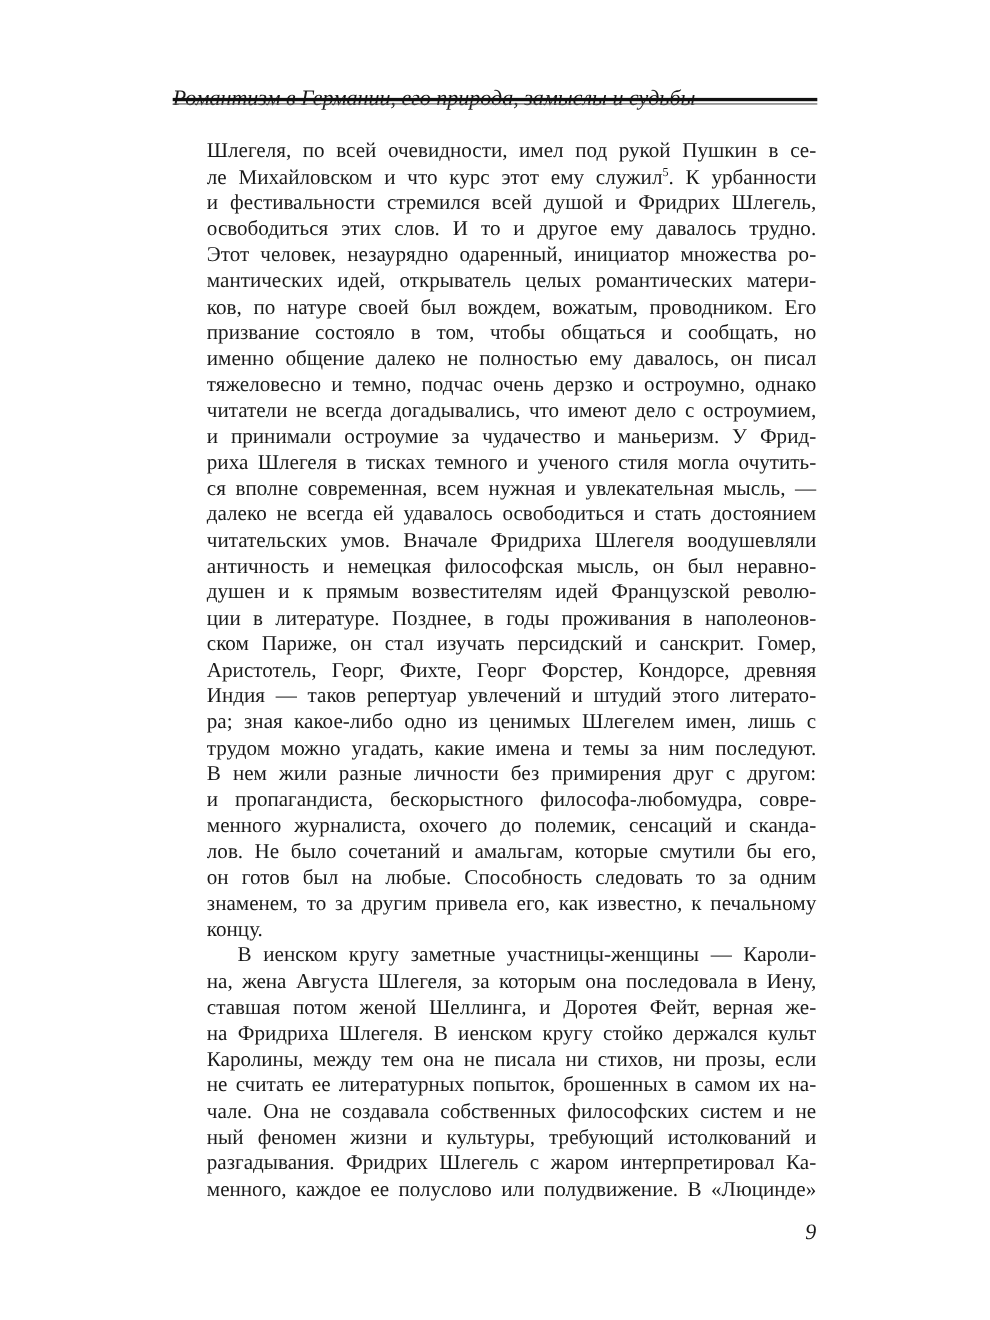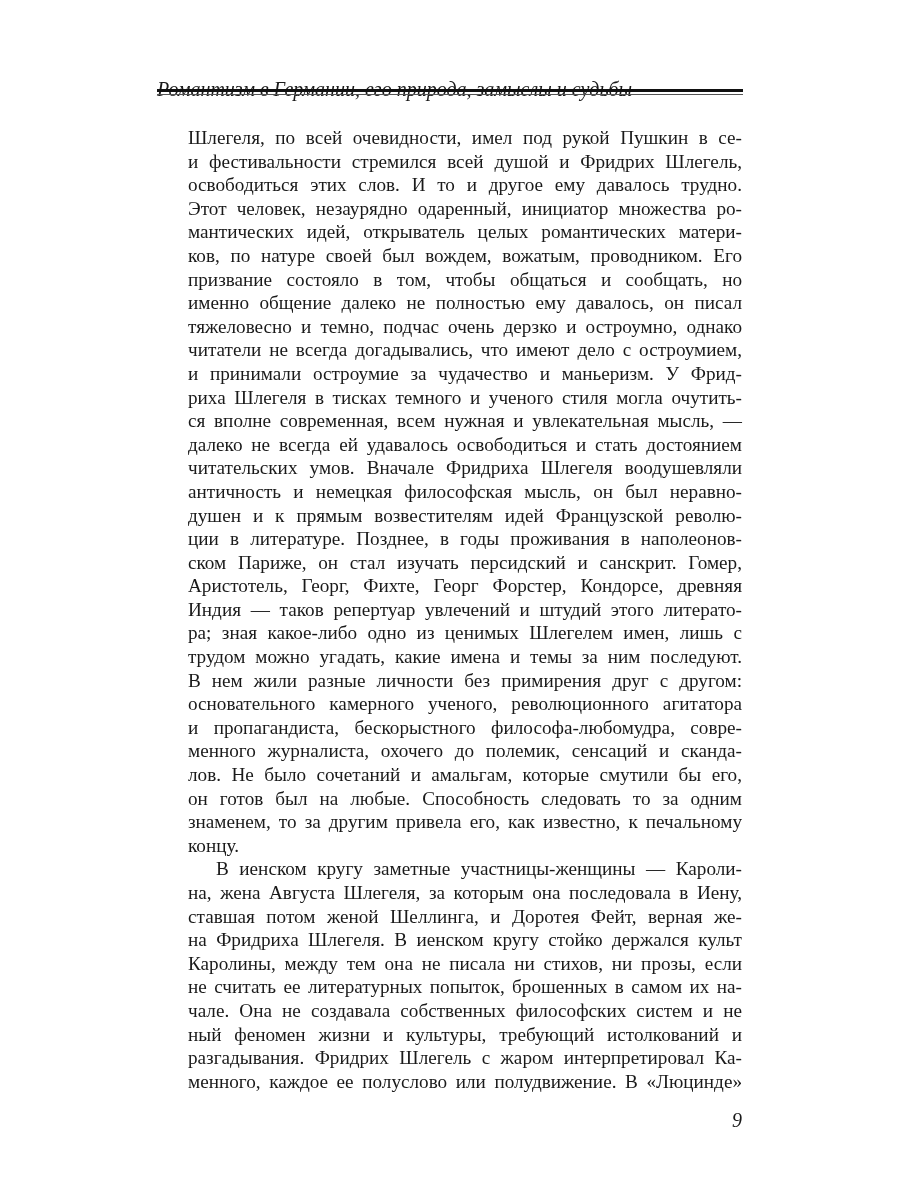--- a/index.html
+++ b/index.html
@@ -84,20 +84,21 @@
 </head>
 <body>
 
 <div class="running-head">Романтизм в Германии, его природа, замыслы и судьбы</div>
 <div class="rule-thick"></div>
 <div class="rule-thin"></div>
 
 <div class="text-block">
   <div>
     <span class="line">Шлегеля, по всей очевидности, имел под рукой Пушкин в се-</span>
+    <span class="line"><span>ле Михайловском и что курс этот ему служил</span><sup class="fn">5</sup><span>. К урбанности</span></span>
     <span class="line">и фестивальности стремился всей душой и Фридрих Шлегель,</span>
     <span class="line">освободиться этих слов. И то и другое ему давалось трудно.</span>
     <span class="line">Этот человек, незаурядно одаренный, инициатор множества ро-</span>
     <span class="line">мантических идей, открыватель целых романтических матери-</span>
     <span class="line">ков, по натуре своей был вождем, вожатым, проводником. Его</span>
     <span class="line">призвание состояло в том, чтобы общаться и сообщать, но</span>
     <span class="line">именно общение далеко не полностью ему давалось, он писал</span>
     <span class="line">тяжеловесно и темно, подчас очень дерзко и остроумно, однако</span>
     <span class="line">читатели не всегда догадывались, что имеют дело с остроумием,</span>
     <span class="line">и принимали остроумие за чудачество и маньеризм. У Фрид-</span>
@@ -107,21 +108,20 @@
     <span class="line">читательских умов. Вначале Фридриха Шлегеля воодушевляли</span>
     <span class="line">античность и немецкая философская мысль, он был неравно-</span>
     <span class="line">душен и к прямым возвестителям идей Французской револю-</span>
     <span class="line">ции в литературе. Позднее, в годы проживания в наполеонов-</span>
     <span class="line">ском Париже, он стал изучать персидский и санскрит. Гомер,</span>
     <span class="line">Аристотель, Георг, Фихте, Георг Форстер, Кондорсе, древняя</span>
     <span class="line">Индия — таков репертуар увлечений и штудий этого литерато-</span>
     <span class="line">ра; зная какое-либо одно из ценимых Шлегелем имен, лишь с</span>
     <span class="line">трудом можно угадать, какие имена и темы за ним последуют.</span>
     <span class="line">В нем жили разные личности без примирения друг с другом:</span>
-    <span class="line">основательного камерного ученого, революционного агитатора</span>
     <span class="line">и пропагандиста, бескорыстного философа-любомудра, совре-</span>
     <span class="line">менного журналиста, охочего до полемик, сенсаций и сканда-</span>
     <span class="line">лов. Не было сочетаний и амальгам, которые смутили бы его,</span>
     <span class="line">он готов был на любые. Способность следовать то за одним</span>
     <span class="line">знаменем, то за другим привела его, как известно, к печальному</span>
     <span class="line last">концу.</span>
   </div>
   <div>
     <span class="line indent">В иенском кругу заметные участницы-женщины — Кароли-</span>
     <span class="line">на, жена Августа Шлегеля, за которым она последовала в Иену,</span>

